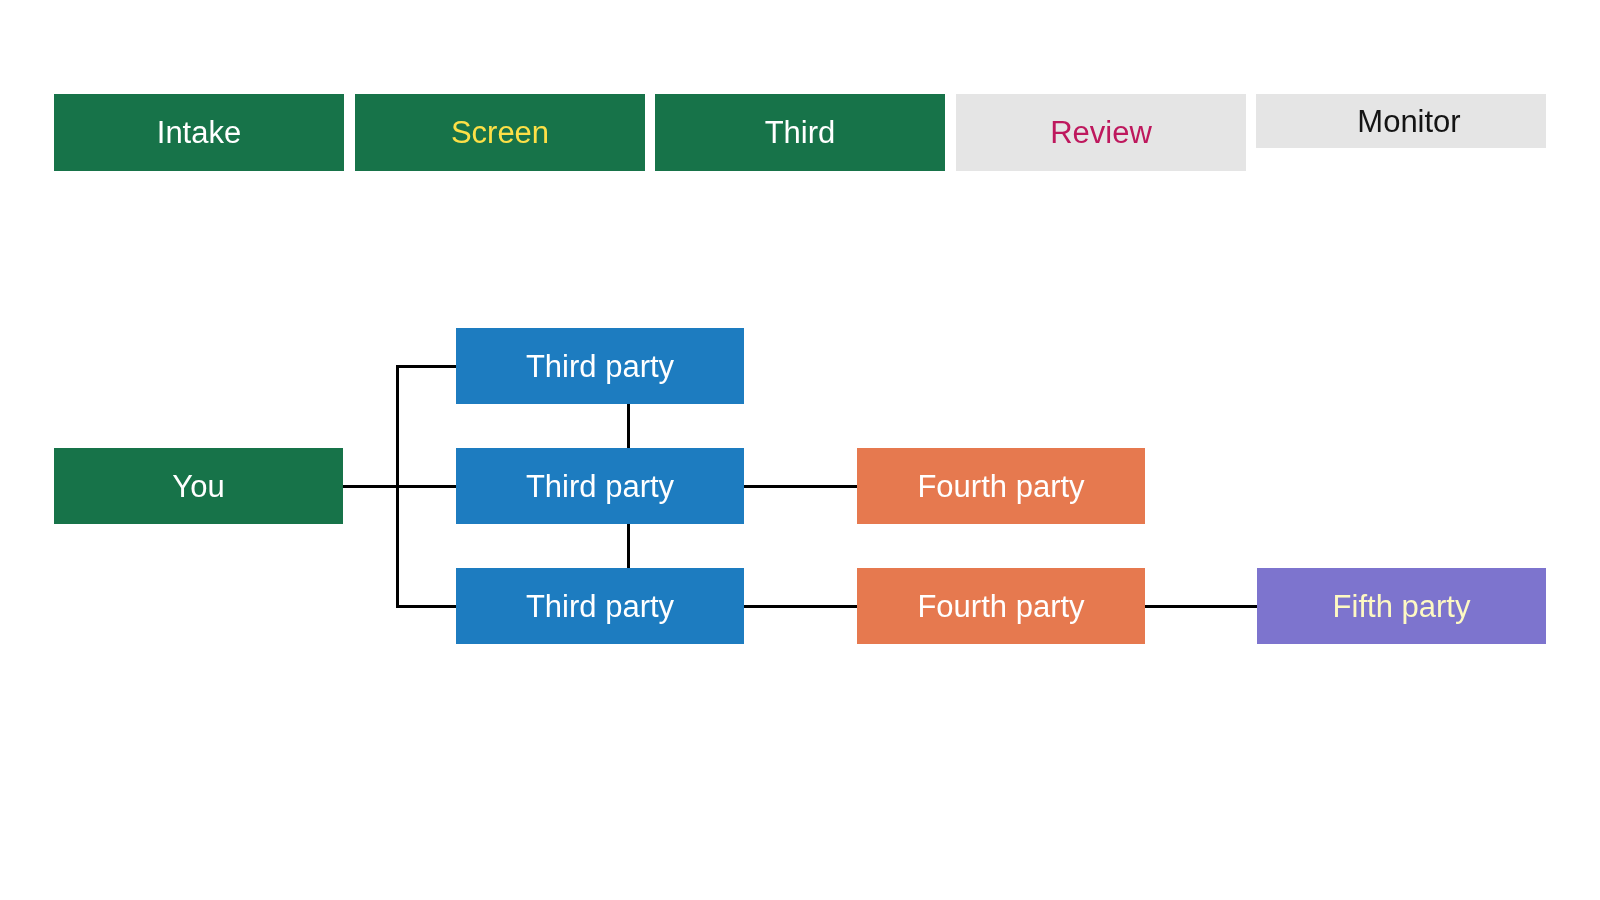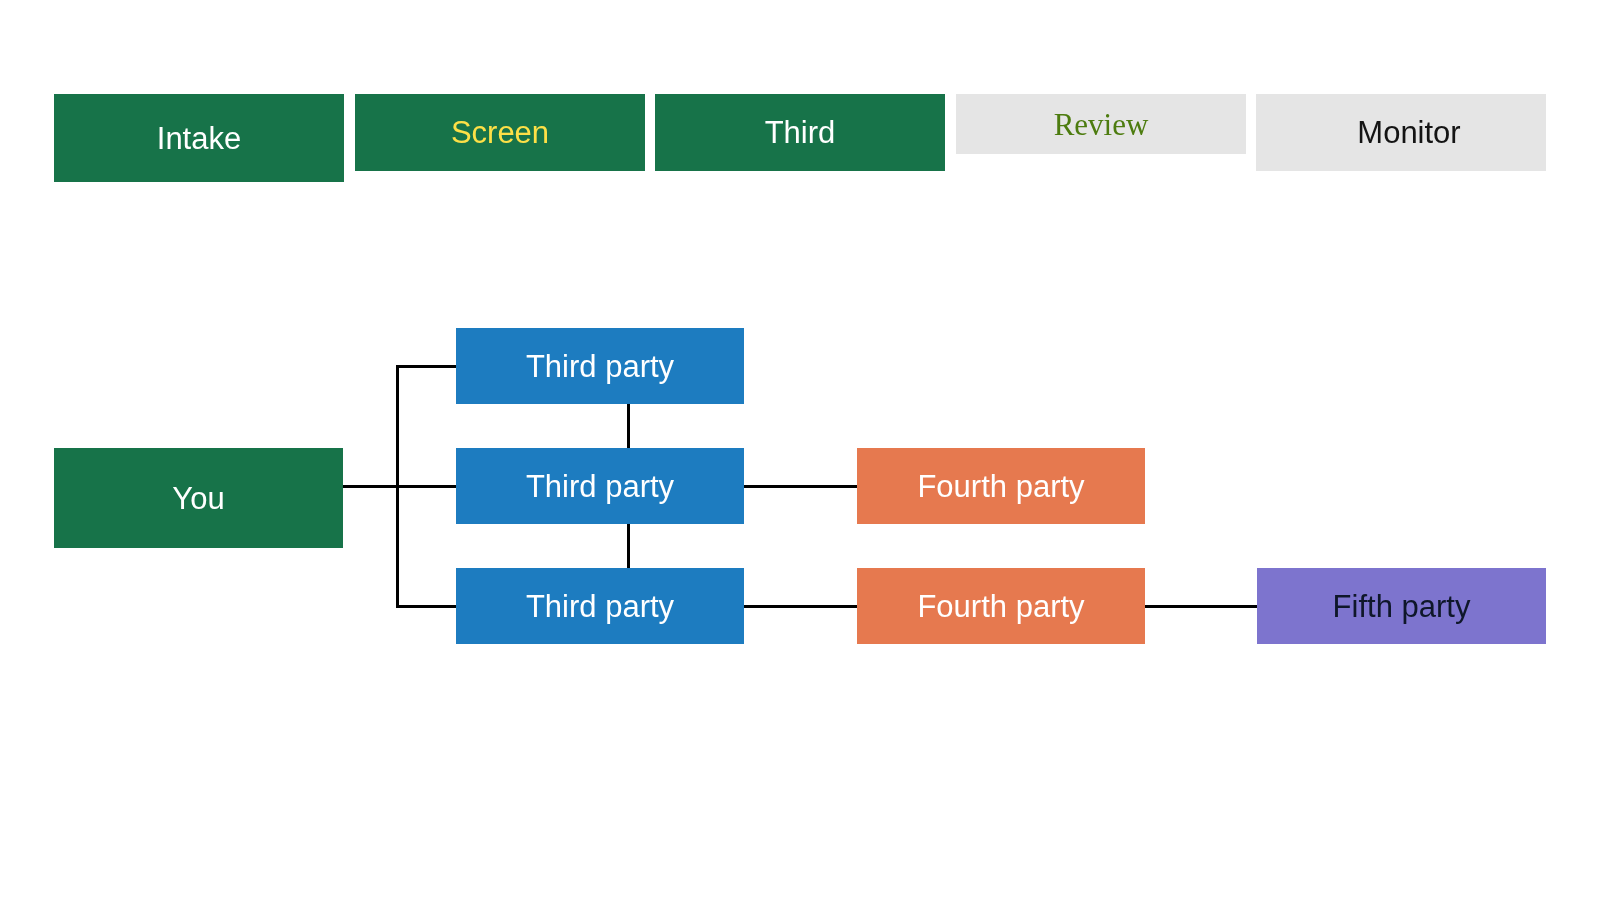--- a/index.html
+++ b/index.html
@@ -32,34 +32,34 @@
   .edge {
     position: absolute;
     background: #000000;
   }
 </style>
 </head>
 <body>
 
 <div class="canvas">
   <div class="layer" id="process-bar">
-      <div class="box" style="left: 54px; top: 94px; width: 290px; height: 88px; background: rgb(23, 115, 73); color: rgb(255, 255, 255);">Intake</div>
+      <div class="box" style="left: 54px; top: 94px; width: 290px; height: 77px; background: rgb(23, 115, 73); color: rgb(255, 255, 255);">Intake</div>
       <div class="box" style="left: 355px; top: 94px; width: 290px; height: 77px; background: rgb(23, 115, 73); color: #fde047;">Screen</div>
       <div class="box" style="left: 655px; top: 94px; width: 290px; height: 77px; background: rgb(23, 115, 73); color: rgb(255, 255, 255);">Third</div>
-      <div class="box" style="left: 956px; top: 94px; width: 290px; height: 60px; background: rgb(229, 229, 229); color: #4d7c0f; font-family: Liberation Serif, serif;">Review</div>
-      <div class="box" style="left: 1256px; top: 94px; width: 290px; height: 77px; background: rgb(229, 229, 229); color: rgb(20, 20, 20); padding-left: 16px;">Monitor</div>
+      <div class="box" style="left: 956px; top: 94px; width: 290px; height: 77px; background: rgb(229, 229, 229); color: #be185d;">Review</div>
+      <div class="box" style="left: 1256px; top: 94px; width: 290px; height: 54px; background: rgb(229, 229, 229); color: rgb(20, 20, 20); padding-left: 16px;">Monitor</div>
     </div>
   <div class="layer" id="network">
-      <div class="box" style="left: 54px; top: 448px; width: 289px; height: 100px; background: rgb(23, 115, 73); color: rgb(255, 255, 255);">You</div>
+      <div class="box" style="left: 54px; top: 448px; width: 289px; height: 76px; background: rgb(23, 115, 73); color: rgb(255, 255, 255);">You</div>
       <div class="box" style="left: 456px; top: 328px; width: 288px; height: 76px; background: rgb(29, 124, 192); color: rgb(255, 255, 255);">Third party</div>
       <div class="box" style="left: 456px; top: 448px; width: 288px; height: 76px; background: rgb(29, 124, 192); color: rgb(255, 255, 255);">Third party</div>
       <div class="box" style="left: 456px; top: 568px; width: 288px; height: 76px; background: rgb(29, 124, 192); color: rgb(255, 255, 255);">Third party</div>
       <div class="box" style="left: 857px; top: 448px; width: 288px; height: 76px; background: rgb(230, 121, 79); color: rgb(255, 255, 255);">Fourth party</div>
       <div class="box" style="left: 857px; top: 568px; width: 288px; height: 76px; background: rgb(230, 121, 79); color: rgb(255, 255, 255);">Fourth party</div>
-      <div class="box" style="left: 1257px; top: 568px; width: 289px; height: 76px; background: rgb(125, 116, 206); color: #0f172a;">Fifth party</div>
+      <div class="box" style="left: 1257px; top: 568px; width: 289px; height: 76px; background: rgb(125, 116, 206); color: #fef9c3;">Fifth party</div>
       <div class="edge" style="left: 343px; top: 484.5px; width: 54px; height: 3px; background: rgb(0, 0, 0);"></div>
       <div class="edge" style="left: 395.5px; top: 364.5px; width: 3px; height: 243px; background: rgb(0, 0, 0);"></div>
       <div class="edge" style="left: 395.5px; top: 364.5px; width: 60.5px; height: 3px; background: rgb(0, 0, 0);"></div>
       <div class="edge" style="left: 395.5px; top: 484.5px; width: 60.5px; height: 3px; background: rgb(0, 0, 0);"></div>
       <div class="edge" style="left: 395.5px; top: 604.5px; width: 60.5px; height: 3px; background: rgb(0, 0, 0);"></div>
       <div class="edge" style="left: 627.3px; top: 404px; width: 3px; height: 44px; background: rgb(0, 0, 0);"></div>
       <div class="edge" style="left: 627.3px; top: 524px; width: 3px; height: 44px; background: rgb(0, 0, 0);"></div>
       <div class="edge" style="left: 744px; top: 484.5px; width: 113px; height: 3px; background: rgb(0, 0, 0);"></div>
       <div class="edge" style="left: 744px; top: 604.5px; width: 113px; height: 3px; background: rgb(0, 0, 0);"></div>
       <div class="edge" style="left: 1145px; top: 604.5px; width: 112px; height: 3px; background: rgb(0, 0, 0);"></div>

